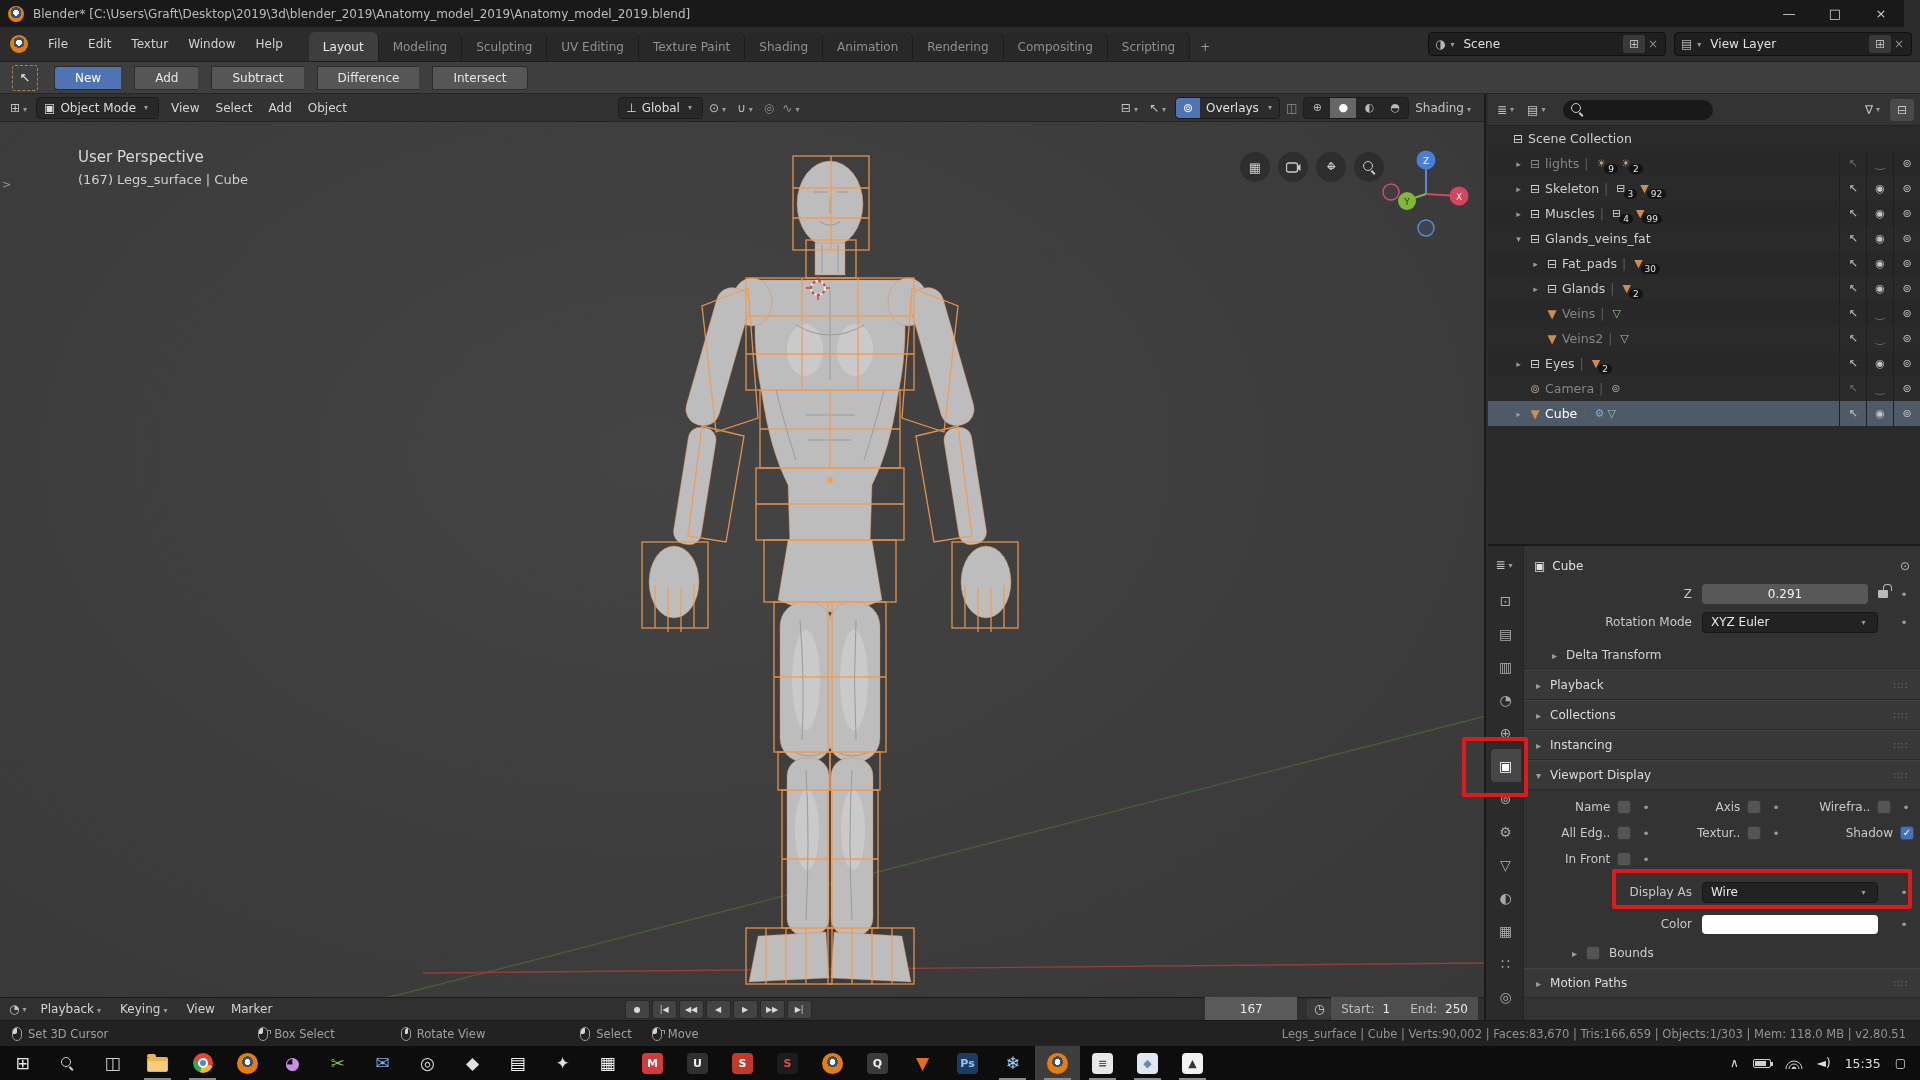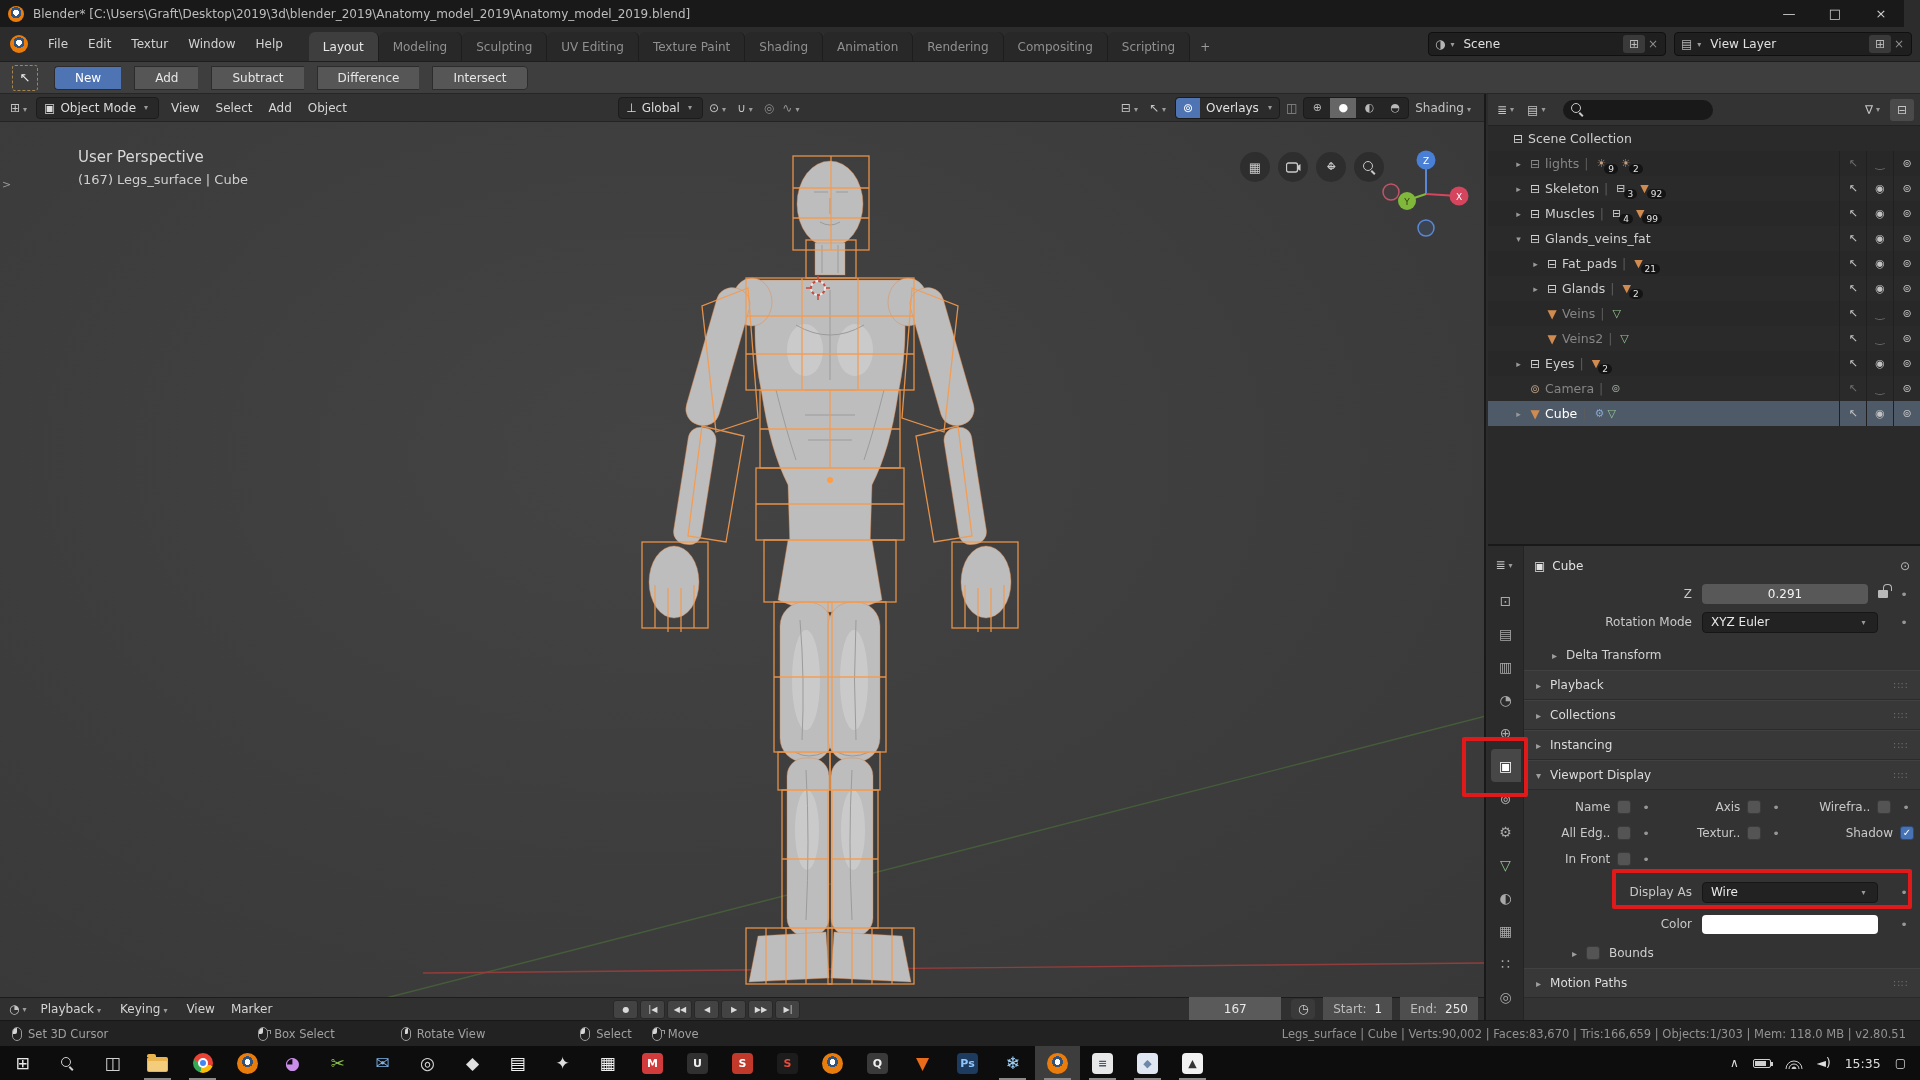--- a/index.html
+++ b/index.html
@@ -134,21 +134,21 @@
   .bounds{height:30px;display:flex;align-items:center;gap:9px;padding-left:48px;color:#cfcfcf;}
 
   
   .timeline{position:absolute;left:0;top:997px;width:1486px;height:23px;background:#303030;
     border-top:1px solid #1c1c1c;display:flex;align-items:center;padding:0 6px;border-right:2px solid #191919;}
   .timeline .menu{padding:0 8px;color:#d4d4d4;}
   .tflex{flex:1;}
   .tpb{min-width:25px;height:19px;background:#434343;border:1px solid #282828;border-radius:3px;
     display:flex;align-items:center;justify-content:center;color:#dadada;font-size:8px;margin-left:2px;padding:0 3px;}
   .tfield{height:24px;background:#4e4e4e;border-radius:0;color:#e8e8e8;display:flex;
-    align-items:center;padding:0 10px;margin-left:8px;gap:8px;}
+    align-items:center;padding:0 10px;gap:8px;}
   .tframe{width:92px;justify-content:center;background:#5a5a5a;}
   .akey{width:24px;height:20px;border-radius:4px;background:#3a3a3a;display:flex;align-items:center;
     justify-content:center;color:#cfcfcf;margin-left:10px;}
   .tlab{color:#bdbdbd;}
 
   
   .statusbar{position:absolute;left:0;top:1020px;width:1920px;height:26px;background:#222;
     display:flex;align-items:center;color:#a0a0a0;font-size:11.5px;border-top:1px solid #181818;}
   .hint{display:flex;align-items:center;}
   .mi{display:inline-block;width:10px;height:14px;border:1px solid #9a9a9a;border-radius:5px;position:relative;margin-right:6px;}
@@ -531,21 +531,21 @@
           <span class="octl">◉</span>
           <span class="octl">⊚</span>
         </div>
         <div class="orow">
           <span style="width: 40px; flex: 0 0 auto;"></span>
           <span class="oarrow">▸</span>
           <span class="oicon" style="color: rgb(210, 210, 210);">⊟</span>
           <span class="olabel">Fat_pads</span>
           <span class="opipe">|</span>
           <span class="obadge" style="color: rgb(207, 139, 80);">▼</span>
-          <span class="ocnt">21</span>
+          <span class="ocnt">30</span>
           <span class="oflex"></span>
           <span class="octl">↖</span>
           <span class="octl">◉</span>
           <span class="octl">⊚</span>
         </div>
         <div class="orow">
           <span style="width: 40px; flex: 0 0 auto;"></span>
           <span class="oarrow">▸</span>
           <span class="oicon" style="color: rgb(210, 210, 210);">⊟</span>
           <span class="olabel">Glands</span>

